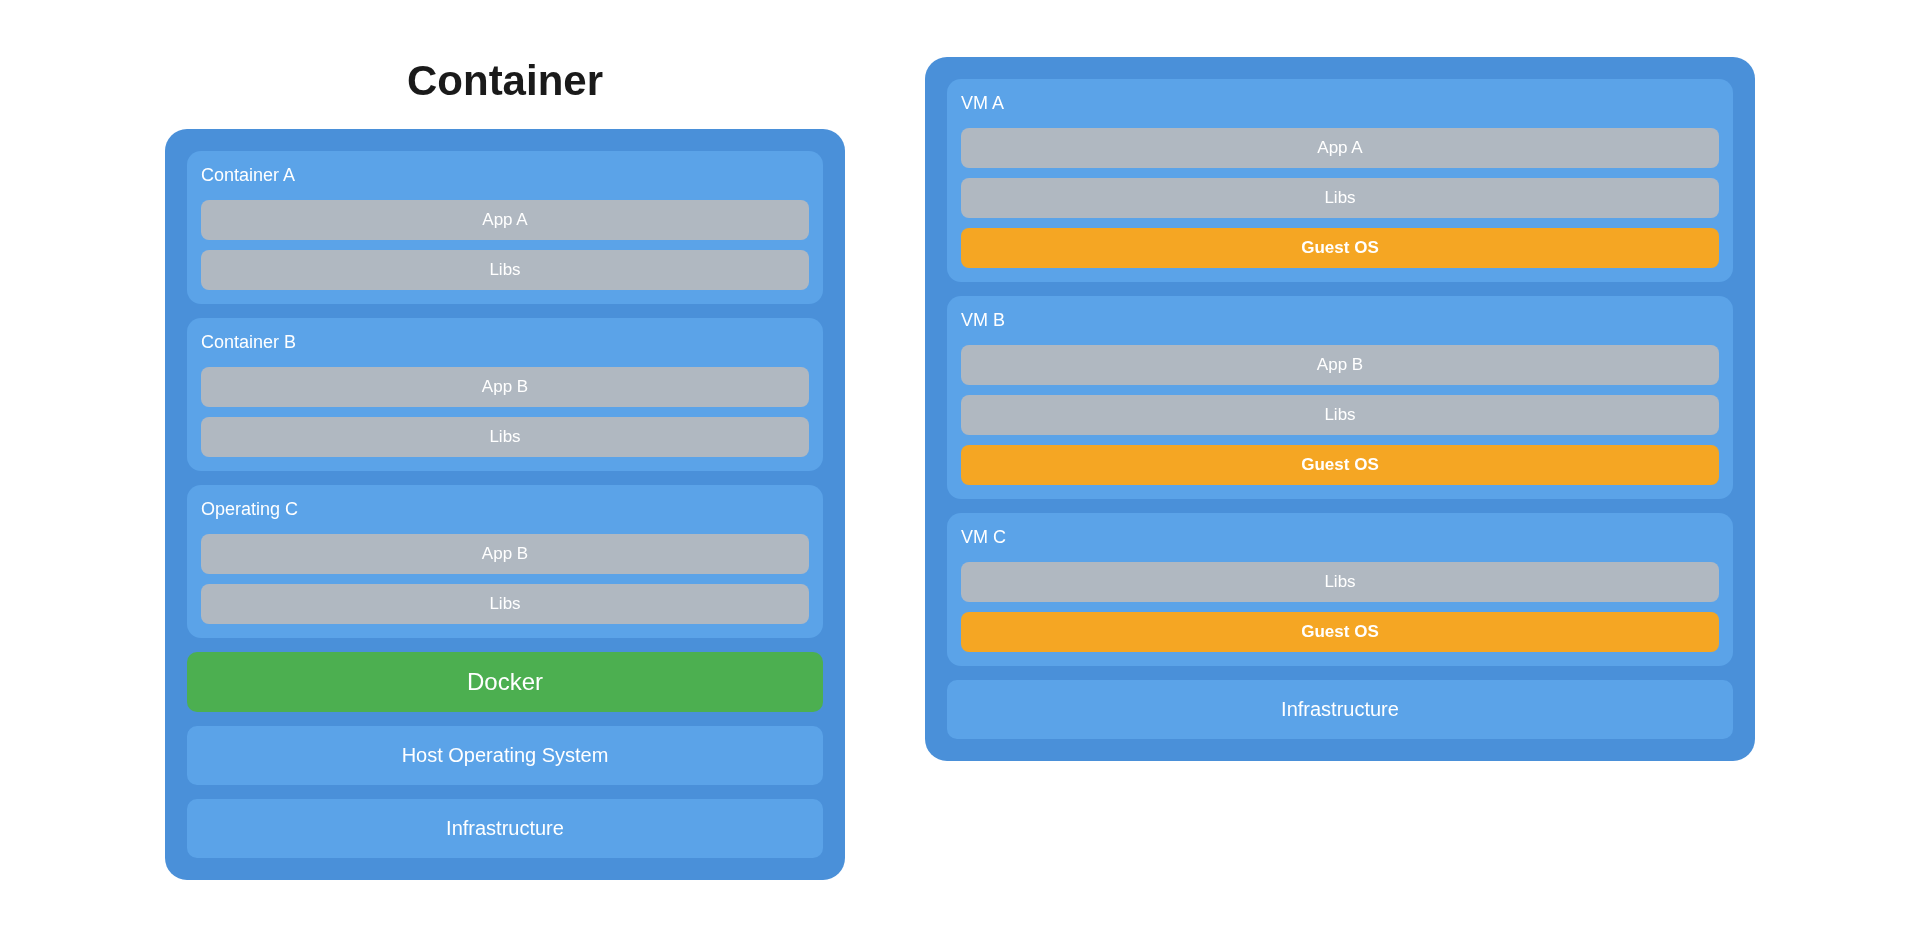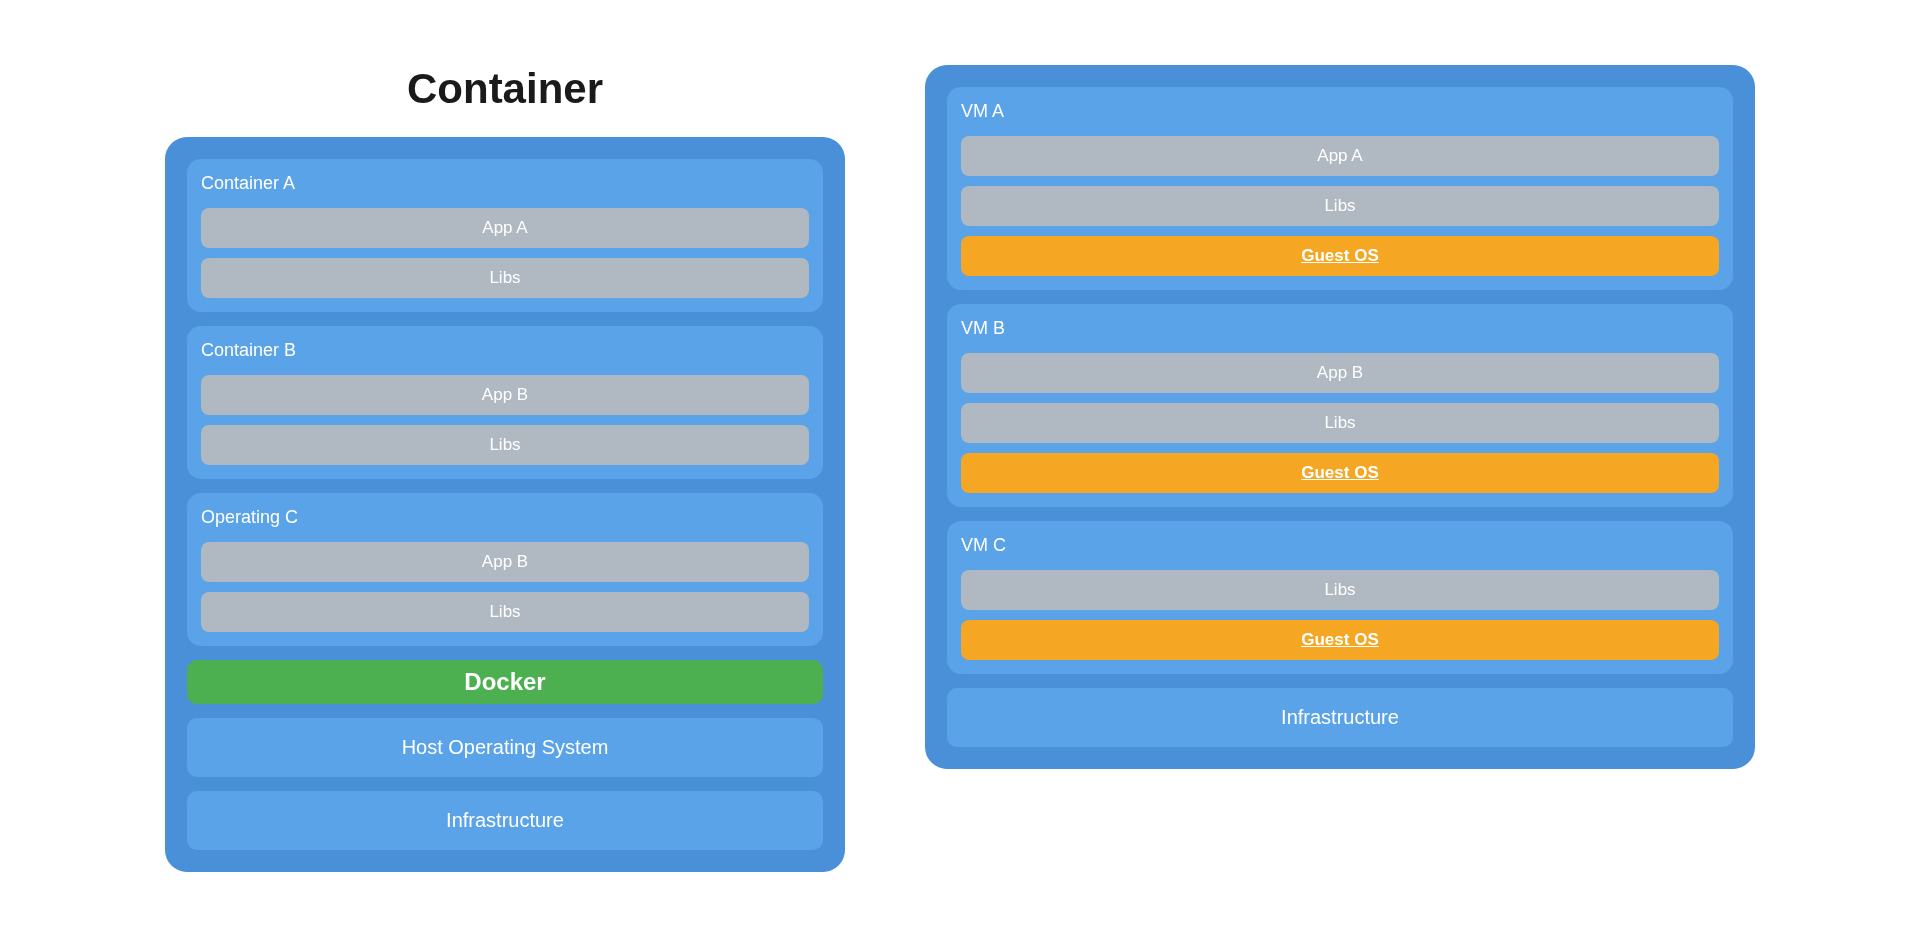--- a/index.html
+++ b/index.html
@@ -96,32 +96,31 @@
 
     
     .guest-os-box {
       background-color: #f5a623;
       border-radius: 8px;
       padding: 10px 14px;
       color: #ffffff;
       font-size: 17px;
       font-weight: 600;
       text-align: center;
-      text-decoration: underline;
     }
 
     
     .docker-bar {
       background-color: #4caf50;
       border-radius: 10px;
-      padding: 8px;
+      padding: 16px;
       text-align: center;
       color: #ffffff;
       font-size: 24px;
-      font-weight: 700;
+      font-weight: 400;
     }
 
     
     .layer-bar {
       background-color: #5ba3e8;
       border-radius: 10px;
       padding: 18px;
       text-align: center;
       color: #ffffff;
       font-size: 20px;

